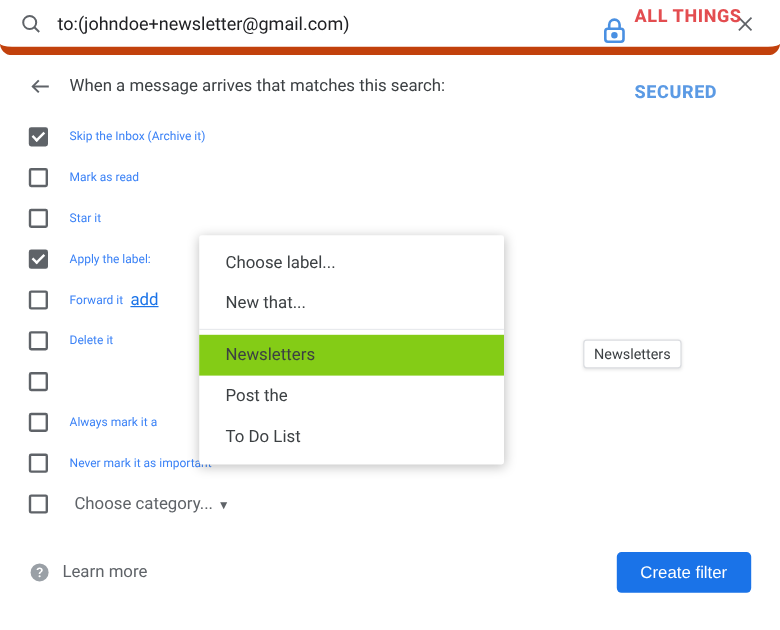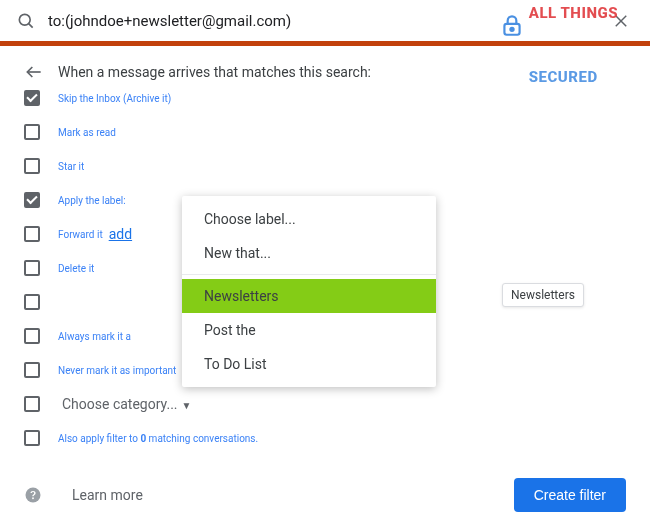--- a/index.html
+++ b/index.html
@@ -10,23 +10,24 @@
       background: #fff;
       width: 650px;
       height: 525px;
       position: relative;
       overflow: hidden;
     }
     .search-bar {
       display: flex;
       align-items: center;
       padding: 8px 16px;
-      border-bottom: 5px solid #c2410c;
+      border-bottom: 7px solid #c2410c;
       height: 46px;
       position: relative;
+      border-radius: 10px;
     }
     .search-icon-wrap { color: #5f6368; margin-right: 12px; display:flex; }
     .search-text { flex: 1; color: #202124; font-size: 15px; }
     .clear-icon-wrap { color: #5f6368; padding: 4px; cursor: pointer; display:flex; }
     .watermark {
       position: absolute;
       right: 32px;
       top: 6px;
       font-weight: 800;
       font-size: 15px;
@@ -42,21 +43,21 @@
       position: absolute;
       right: 125px;
       top: 12px;
       color: #4a90e2;
       pointer-events: none;
     }
     .content { padding: 16px 24px 12px 24px; }
     .header-row {
       display: flex;
       align-items: center;
-      margin-bottom: 0;
+      margin-bottom: 16px;
     }
     .back-btn { color: #5f6368; margin-right: 14px; cursor: pointer; display:flex; }
     .header-text { color: #3c4043; font-size: 14px; }
     .option-row {
       display: flex;
       align-items: center;
       min-height: 32px;
       margin-bottom: 2px;
     }
     .checkbox {
@@ -88,36 +89,36 @@
     .option-link { color: #1a73e8; margin-left: 6px; cursor: pointer; text-decoration: underline; }
     .option-select { color: #5f6368; margin-left: 4px; cursor: pointer; }
     .dropdown-caret { font-size: 10px; margin-left: 4px; color: #5f6368; }
     .bold { font-weight: 700; }
     .footer {
       display: flex;
       align-items: center;
       justify-content: space-between;
       padding: 10px 24px 16px 24px;
     }
-    .learn-more-wrap { display: flex; align-items: center; cursor: pointer; gap: 20px; }
+    .learn-more-wrap { display: flex; align-items: center; cursor: pointer; }
     .help-icon-wrap { color: #9aa0a6; margin-right: 10px; display:flex; }
     .learn-more { color: #5f6368; font-size: 14px; }
     .create-btn {
       background: #1a73e8;
       color: #fff;
       border: none;
       border-radius: 4px;
       padding: 9px 20px;
       font-size: 14px;
       font-weight: 500;
       cursor: pointer;
     }
     .dropdown-menu {
       position: absolute;
-      left: 182px;
+      left: 166px;
       top: 196px;
       width: 254px;
       background: #fff;
       box-shadow: 0 2px 10px rgba(0,0,0,0.25);
       border-radius: 2px;
       z-index: 10;
       padding: 6px 0;
     }
     .menu-item {
       padding: 9px 22px;
@@ -227,26 +228,20 @@
     <span class="option-label">Never mark it as important</span>
   </div>
 
   <div class="option-row">
     <span class="checkbox"></span>
     <span class="option-select">
       <span>Choose category...</span><span class="dropdown-caret">▼</span>
     </span>
   </div>
 
-  <div class="option-row">
-    <span class="checkbox"></span>
-    <span class="option-label">
-      <span>Also apply filter to </span><span class="bold">0</span><span> matching conversations.</span>
-    </span>
-  </div>
 </div>
 
 <div class="footer">
   <div class="learn-more-wrap">
     <span class="help-icon-wrap">
       <svg width="18" height="18" viewBox="0 0 24 24" fill="currentColor">
           <circle cx="12" cy="12" r="10"></circle>
           <path fill="#fff" d="M12 17.5a1.2 1.2 0 1 1 0-2.4 1.2 1.2 0 0 1 0 2.4zM12 6.5c-1.9 0-3.3 1.2-3.4 2.9h1.9c.1-.8.7-1.3 1.5-1.3.9 0 1.5.6 1.5 1.4 0 .7-.3 1.1-1.2 1.7-.9.6-1.3 1.3-1.3 2.3v.3h1.9v-.2c0-.7.3-1.1 1.2-1.7 1-.7 1.4-1.4 1.4-2.5 0-1.7-1.4-2.9-3.5-2.9z"></path>
         </svg>
     </span>

